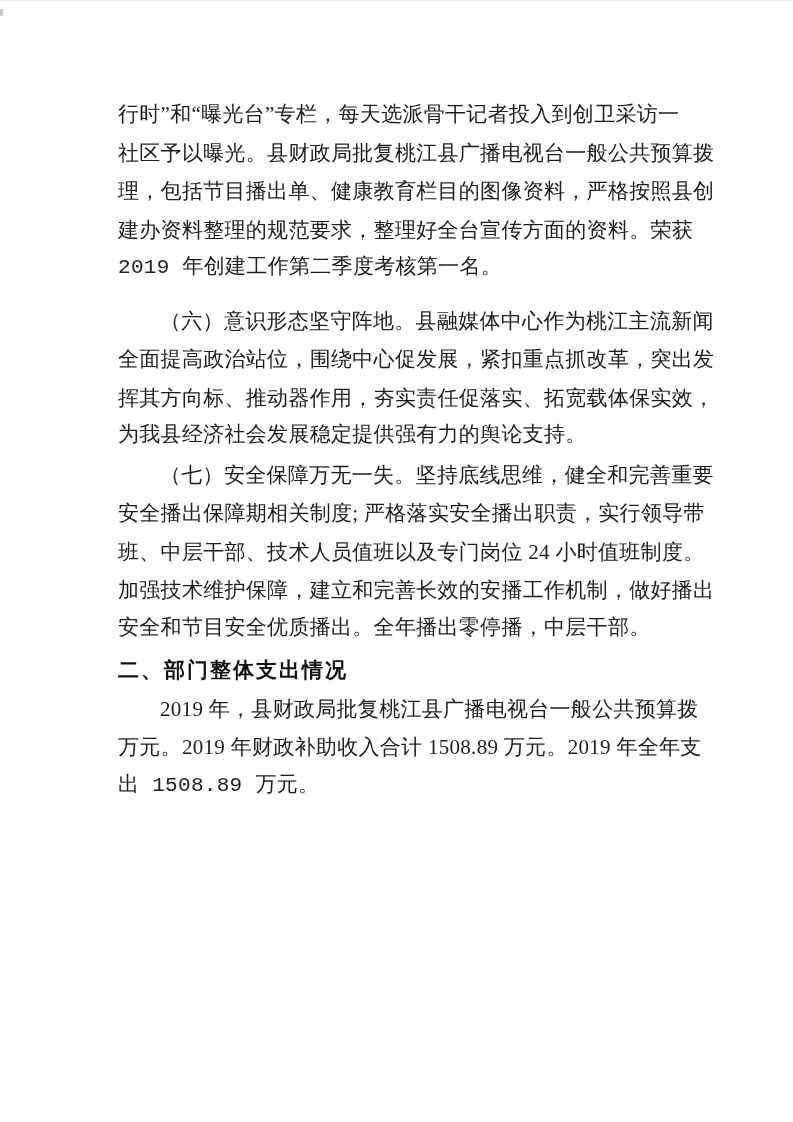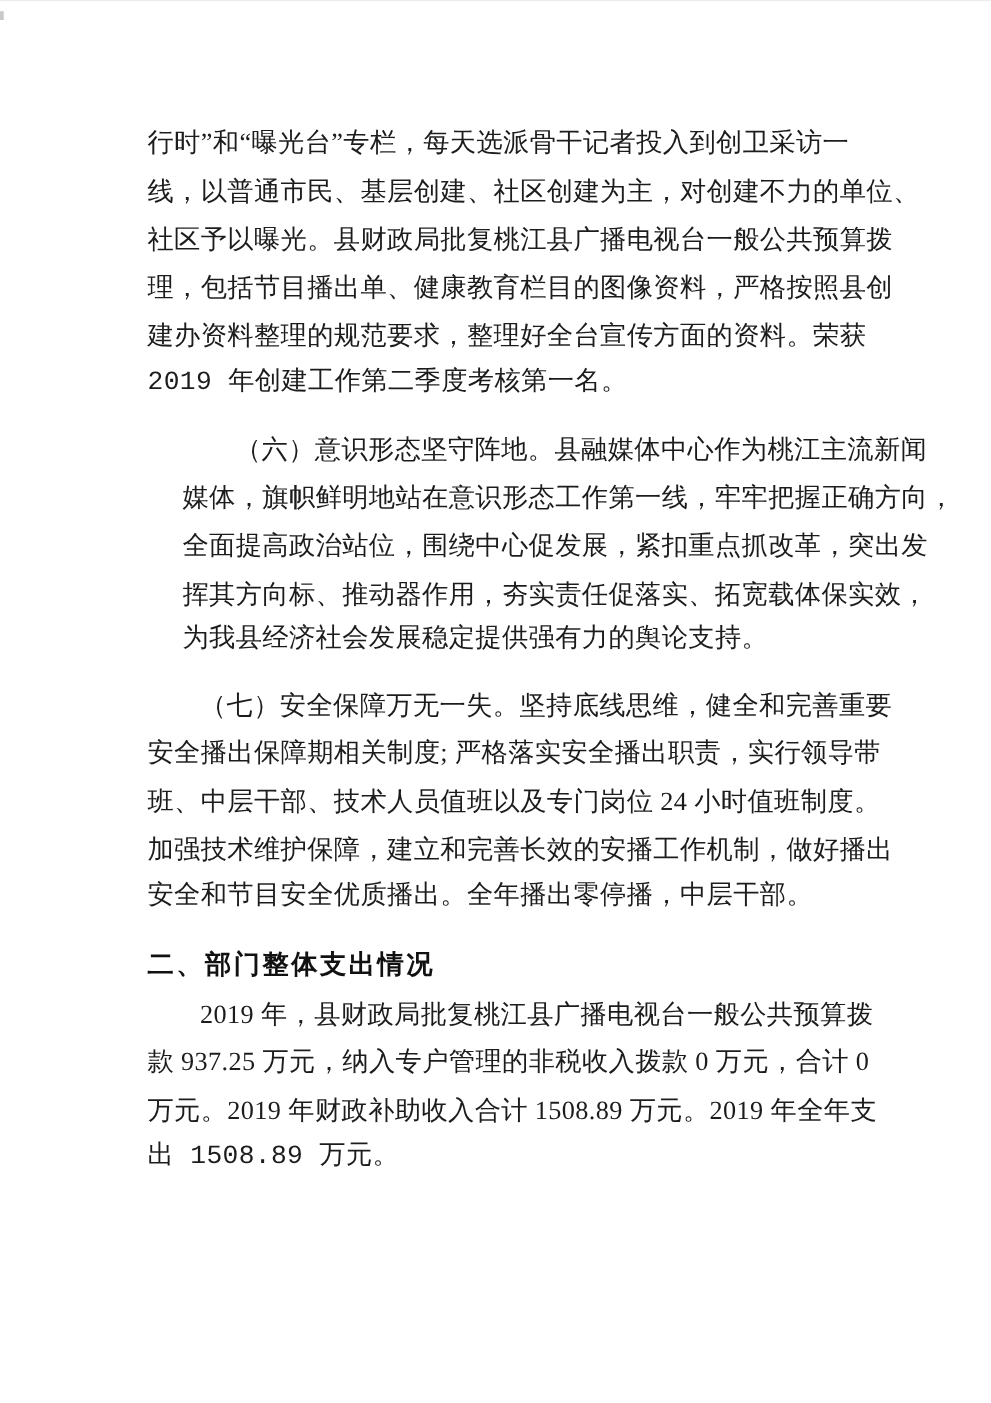--- a/index.html
+++ b/index.html
@@ -28,22 +28,22 @@
     width: 3px; height: 7px;
     background: #c9c9c9;
   }
   .content {
     position: absolute;
     top: 95px;
     left: 118px;
     width: 557px;
   }
   .para { margin: 0; padding: 0; }
-  .para.mt14 { margin-top: 14px; margin-left: 28px; }
-  .para.mt12 { margin-top: 12px; }
+  .para.mt14 { margin-top: 14px; }
+  .para.mt12 { }
   .line {
     font-size: 21px;
     line-height: 38.5px;
     height: 38.5px;
     text-align: justify;
     text-align-last: justify;
     white-space: nowrap;
     letter-spacing: 0.3px;
   }
   .line.last {
@@ -51,63 +51,60 @@
     text-align-last: left;
     font-family: Liberation Mono, monospace;
   }
   .line.ind { text-indent: 42px; }
   .heading-line {
     font-family: "Liberation Sans", "DejaVu Sans", sans-serif;
     font-weight: 700;
     font-size: 21px;
     line-height: 38.5px;
     height: 38.5px;
-    margin-top: 16px;
+    margin-top: 3px;
     letter-spacing: 2px;
     color: #111111;
     text-align: left;
   }
 </style>
 </head>
 <body>
 
 <div class="page">
   <div class="page-top-edge"></div>
   <div class="scan-artifact"></div>
 
   <div class="content">
 
     <div class="para">
       <div class="line">行时”和“曝光台”专栏，每天选派骨干记者投入到创卫采访一</div>
-      <div class="line">线，以普通市民、基层创建、社区创建为主，对创建不力的单位、</div>
       <div class="line">社区予以曝光。县财政局批复桃江县广播电视台一般公共预算拨</div>
       <div class="line">理，包括节目播出单、健康教育栏目的图像资料，严格按照县创</div>
       <div class="line">建办资料整理的规范要求，整理好全台宣传方面的资料。荣获</div>
       <div class="line last">2019 年创建工作第二季度考核第一名。</div>
     </div>
 
     <div class="para mt14">
       <div class="line ind">（六）意识形态坚守阵地。县融媒体中心作为桃江主流新闻</div>
-      <div class="line">媒体，旗帜鲜明地站在意识形态工作第一线，牢牢把握正确方向，</div>
       <div class="line">全面提高政治站位，围绕中心促发展，紧扣重点抓改革，突出发</div>
       <div class="line">挥其方向标、推动器作用，夯实责任促落实、拓宽载体保实效，</div>
       <div class="line last">为我县经济社会发展稳定提供强有力的舆论支持。</div>
     </div>
 
     <div class="para mt12">
       <div class="line ind">（七）安全保障万无一失。坚持底线思维，健全和完善重要</div>
       <div class="line">安全播出保障期相关制度; 严格落实安全播出职责，实行领导带</div>
       <div class="line">班、中层干部、技术人员值班以及专门岗位 24 小时值班制度。</div>
       <div class="line">加强技术维护保障，建立和完善长效的安播工作机制，做好播出</div>
       <div class="line last">安全和节目安全优质播出。全年播出零停播，中层干部。</div>
     </div>
 
     <div class="heading-line">二、部门整体支出情况</div>
 
     <div class="para">
       <div class="line ind">2019 年，县财政局批复桃江县广播电视台一般公共预算拨</div>
-      <div class="line">款 937.25 万元，纳入专户管理的非税收入拨款 0 万元，合计 0</div>
       <div class="line">万元。2019 年财政补助收入合计 1508.89 万元。2019 年全年支</div>
       <div class="line last">出 1508.89 万元。</div>
     </div>
 
   </div>
 </div>
 
 </body></html>

